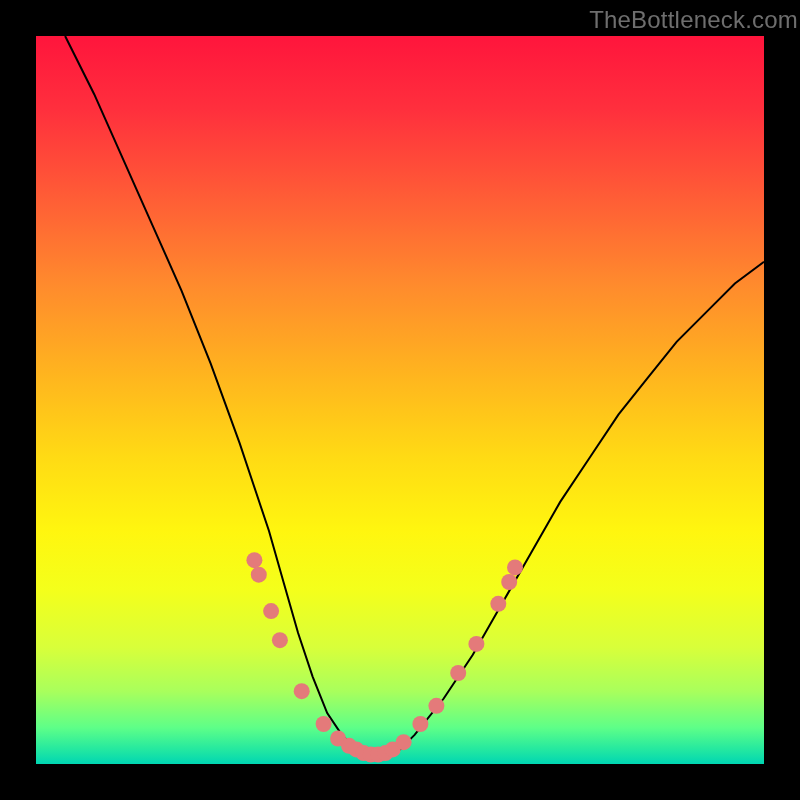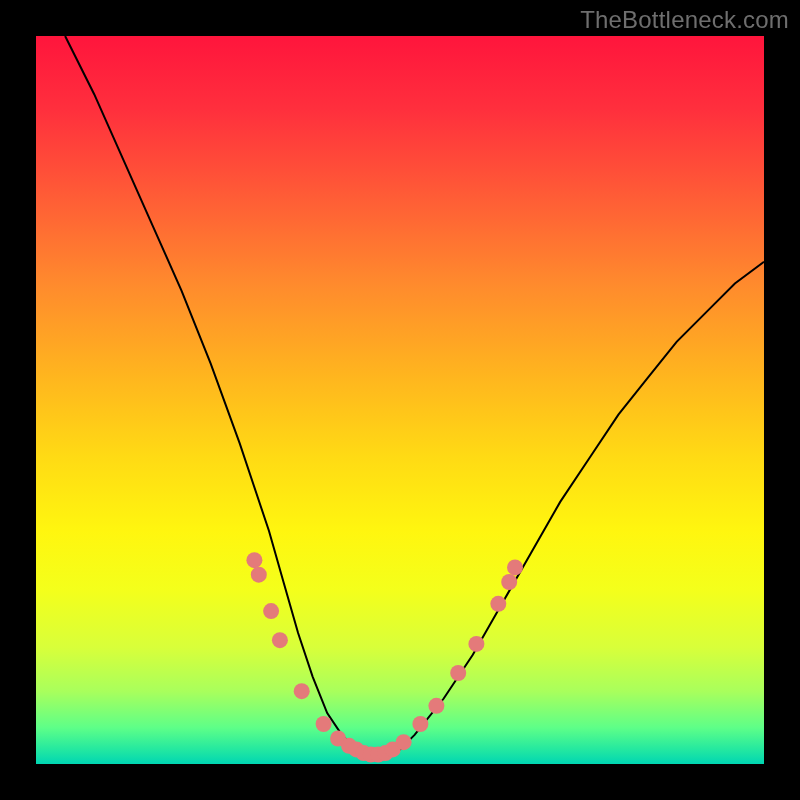--- a/index.html
+++ b/index.html
@@ -35,21 +35,21 @@
       #d8ff3a 84%,
       #a9ff5c 90%,
       #5eff88 95%,
       #24e8a0 98%,
       #00d6b3 100%
     );
   }
   .watermark {
     position: absolute;
     top: 6px;
-    right: 11px;
+    right: 2px;
     color: #6e6e6e;
     font-size: 24px;
     font-weight: 500;
     letter-spacing: 0.2px;
     z-index: 5;
   }
   svg.curve {
     position: absolute;
     left: 0;
     top: 0;

